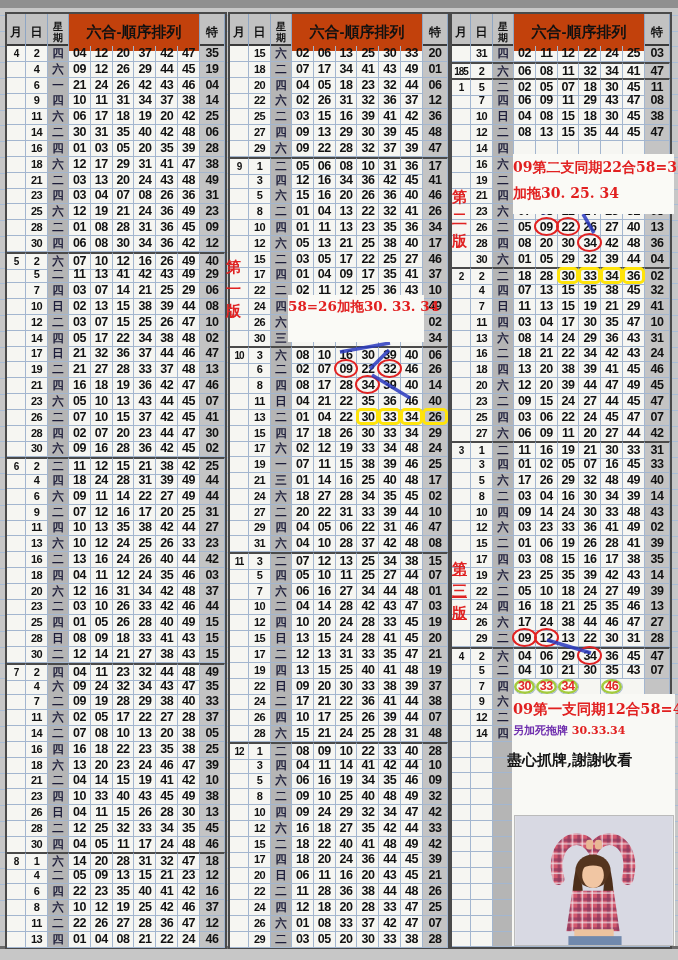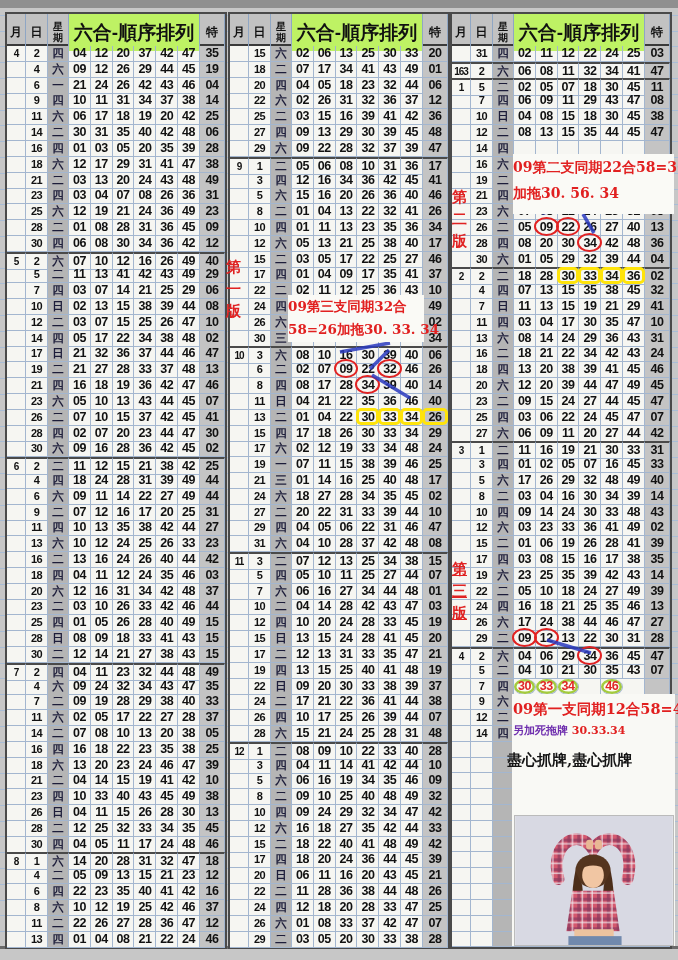--- a/index.html
+++ b/index.html
@@ -9,21 +9,21 @@
     background-color:#c7c7c7;
     background-image:repeating-linear-gradient(180deg,rgba(0,0,0,0) 0px,rgba(0,0,0,0) 14.8px,#a9bdd6 14.8px,#a9bdd6 15.8px);
   }
   .topbar{position:absolute;top:0;left:0;width:678px;height:8px;background:#8f8f8f;}
   .botbar{position:absolute;top:946px;left:0;width:678px;height:3px;background:#6a6a6a;}
   .ltable{position:absolute;top:12px;width:222px;background:#f6f6f2;border:2px solid #4a4a4a;box-sizing:border-box;z-index:2;}
   #t-left{left:5px}#t-mid{left:228px}#t-right{left:450px}
   .thead{display:grid;grid-template-columns:19px 22px 21px 131px 25px;height:30px;background:#c2c2c2;border-bottom:2px solid #3a3a3a;}
   .hcell{border-right:1px solid #8fa6c4;display:flex;align-items:center;justify-content:center;font-weight:bold;font-size:12px;color:#111;box-sizing:border-box;}
   .hweek{font-size:10px;line-height:1.05;word-break:break-all;padding:8px 4px;text-align:center;}
-  .htitle{font-size:19px;letter-spacing:0px;background:#bef264;white-space:nowrap;overflow:hidden;}
+  .htitle{font-size:15px;letter-spacing:0px;background:#c2410c;white-space:nowrap;overflow:hidden;}
   .tbody{position:relative;}
   .trow{display:grid;grid-template-columns:19px 22px 21px repeat(6,21.83px) 25px;height:15.82px;box-sizing:border-box;}
   .tcell{border-right:1px solid #a3b6cf;border-bottom:1px solid #a3b6cf;font-weight:bold;font-size:12.5px;line-height:15px;text-align:center;position:relative;color:#111;box-sizing:border-box;letter-spacing:-0.5px;}
   .c0{font-size:10px;letter-spacing:-1px;}
   .c1{font-size:11px;}
   .c2{background:#b5b5b5;color:#1d1d3a;font-size:11.5px;letter-spacing:0;}
   .c9{background:#c4c4c4;}
   .month-start .tcell{border-top:2px solid #4a4a4a;}
   .hl-red::after{content:"";position:absolute;left:-2px;right:-2px;top:-3px;bottom:-1px;border:2.5px solid #e12222;border-radius:50%;pointer-events:none;z-index:7;}
   .hl-yellow::after{content:"";position:absolute;left:-1px;right:-1px;top:-2px;bottom:0px;border:3px solid #ffe40a;border-radius:5px;pointer-events:none;z-index:6;}
@@ -1452,21 +1452,21 @@
         <span class="tcell c2">四</span>
         <span class="tcell c3">02</span>
         <span class="tcell c4">11</span>
         <span class="tcell c5">12</span>
         <span class="tcell c6">22</span>
         <span class="tcell c7">24</span>
         <span class="tcell c8">25</span>
         <span class="tcell c9">03</span>
       </div>
       <div class="trow month-start">
-        <span class="tcell c0">163</span>
+        <span class="tcell c0">185</span>
         <span class="tcell c1">2</span>
         <span class="tcell c2">六</span>
         <span class="tcell c3">06</span>
         <span class="tcell c4">08</span>
         <span class="tcell c5">11</span>
         <span class="tcell c6">32</span>
         <span class="tcell c7">34</span>
         <span class="tcell c8">41</span>
         <span class="tcell c9">47</span>
       </div>
@@ -2133,34 +2133,33 @@
     </div>
 </div>
 
 <div id="right-panel"></div>
 
 <div class="vlabel" style="left:225px;top:256px;">第一版</div>
 <div class="vlabel" style="left:451px;top:186px;">第二版</div>
 <div class="vlabel" style="left:451px;top:558px;text-decoration:underline;">第三版</div>
 
 <div class="note" id="note-mid">
-  <div>09第三支同期32合</div>
   <div>58=26加拖30. 33. 34</div>
 </div>
 <div class="note" id="note-right-top">
   <div>09第二支同期22合58=36</div>
-  <div>加拖30. 56. 34</div>
+  <div>加拖30. 25. 34</div>
 </div>
 <div class="note" id="note-rb1">09第一支同期12合58=46</div>
 <div class="note" id="note-rb2">
   <span>另加死拖牌 </span><span class="rednum">30.33.34</span>
 </div>
 
 <div class="closing">
-  <div>盡心抓牌,盡心抓牌</div>
+  <div>盡心抓牌,謝謝收看</div>
 </div>
 
 <svg class="connector" style="left:290px;top:338px;" width="140" height="70">
   <line x1="50" y1="14" x2="100" y2="5" stroke="#2b3bc0" stroke-width="3.5" opacity="0.85"></line>
   <line x1="99" y1="12" x2="80" y2="31" stroke="#2b3bc0" stroke-width="3.5" opacity="0.85"></line>
   <line x1="82" y1="37" x2="120" y2="60" stroke="#2b3bc0" stroke-width="3.5" opacity="0.85"></line>
 </svg>
 <svg class="connector" style="left:512px;top:203px;" width="120" height="46">
   <line x1="30" y1="10" x2="73" y2="4" stroke="#2b3bc0" stroke-width="3.5" opacity="0.85"></line>
   <line x1="71" y1="11" x2="82" y2="30" stroke="#2b3bc0" stroke-width="3.5" opacity="0.85"></line>

